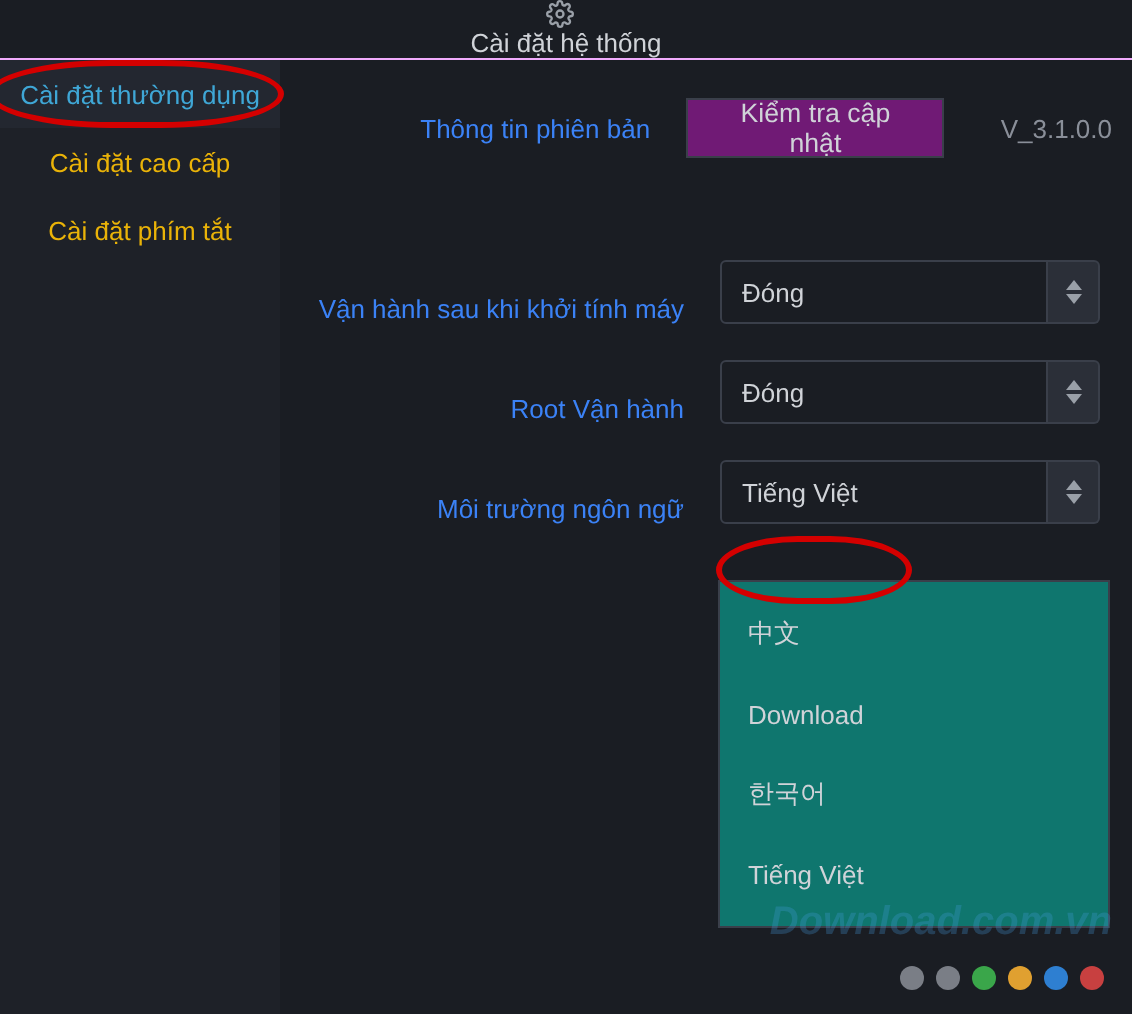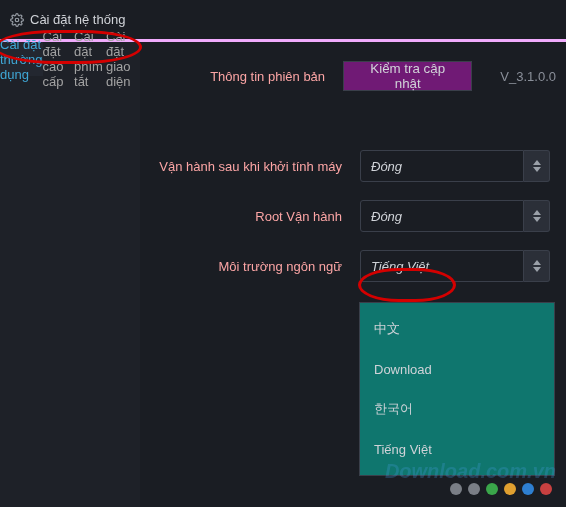--- a/index.html
+++ b/index.html
@@ -7,42 +7,44 @@
     width: 566px;
     height: 507px;
     background: #1a1d23;
     font-family: "Segoe UI", Arial, sans-serif;
     font-size: 13px;
     color: #c0c3c8;
     overflow: hidden;
     position: relative;
   }
   .titlebar {
-    height: 42px;
+    height: 30px;
     display: flex;
     align-items: center;
     padding: 0 10px;
     background: #1a1d23;
-    border-bottom: 3px solid #f0abfc;
+    border-bottom: 1px solid #f0abfc;
+    flex-direction: column;
   }
   .titlebar .gear { margin-right: 6px; display: inline-flex; }
   .titlebar .title { color: #d0d3d8; }
 
   .layout { display: flex; height: calc(100% - 30px); }
   .sidebar {
     width: 140px;
     background: #1e2128;
     display: flex;
+    flex-direction: column;
   }
   .sidebar-item {
     height: 34px;
     display: flex;
     align-items: center;
     justify-content: center;
-    color: #a3a3a3;
+    color: #eab308;
     cursor: pointer;
     position: relative;
   }
   .sidebar-item.active {
     color: #3fa7d6;
     background: #232730;
   }
   .hl-red {
     position: absolute;
     border: 3px solid #d40000;
@@ -60,43 +62,42 @@
   .row {
     display: flex;
     align-items: center;
     margin-bottom: 18px;
     height: 32px;
   }
   .row-label {
     width: 210px;
     text-align: right;
     padding-right: 18px;
-    color: #fca5a5;
+    color: #3b82f6;
   }
   .btn {
     background: #701a75;
     border: 1px solid #3a3f4a;
     color: #d0d3d8;
     height: 30px;
     padding: 0 16px;
     border-radius: 0;
     cursor: pointer;
     display: inline-flex;
     align-items: center;
   }
   .version { margin-left: 28px; color: #8a8f99; }
   .gap { height: 40px; }
 
   .select {
     flex: 1;
     display: flex;
-    align-items: center;
+    align-items: flex-start;
     height: 48px;
     max-width: 190px;
-    font-style: italic;
   }
   .select-field {
     flex: 1;
     height: 32px;
     background: transparent;
     border: 1px solid #3a3f4a;
     border-radius: 3px 0 0 3px;
     color: #d0d3d8;
     padding: 0 10px;
     display: flex;
@@ -132,21 +133,21 @@
     display: flex;
     align-items: center;
     padding: 0 14px;
     color: #d0d3d8;
     cursor: pointer;
   }
 
   .watermark {
     position: absolute;
     right: 10px;
-    bottom: 24px;
+    bottom: 34px;
     font-size: 20px;
     font-style: italic;
     font-weight: bold;
     color: rgba(70, 155, 220, 0.28);
     pointer-events: none;
   }
   .dots {
     position: absolute;
     right: 14px;
     bottom: 12px;
@@ -174,23 +175,20 @@
   <div class="sidebar">
     <div class="sidebar-item active">
       <span>Cài đặt thường dụng</span>
     </div>
     <div class="sidebar-item">
       <span>Cài đặt cao cấp</span>
     </div>
     <div class="sidebar-item">
       <span>Cài đặt phím tắt</span>
     </div>
-    <div class="sidebar-item">
-      <span>Cài đặt giao diện</span>
-    </div>
   </div>
 
   <div class="main">
     <div class="row">
       <div class="row-label">Thông tin phiên bản</div>
       <button class="btn">
         <span>Kiểm tra cập nhật</span>
       </button>
       <span class="version">V_3.1.0.0</span>
     </div>

